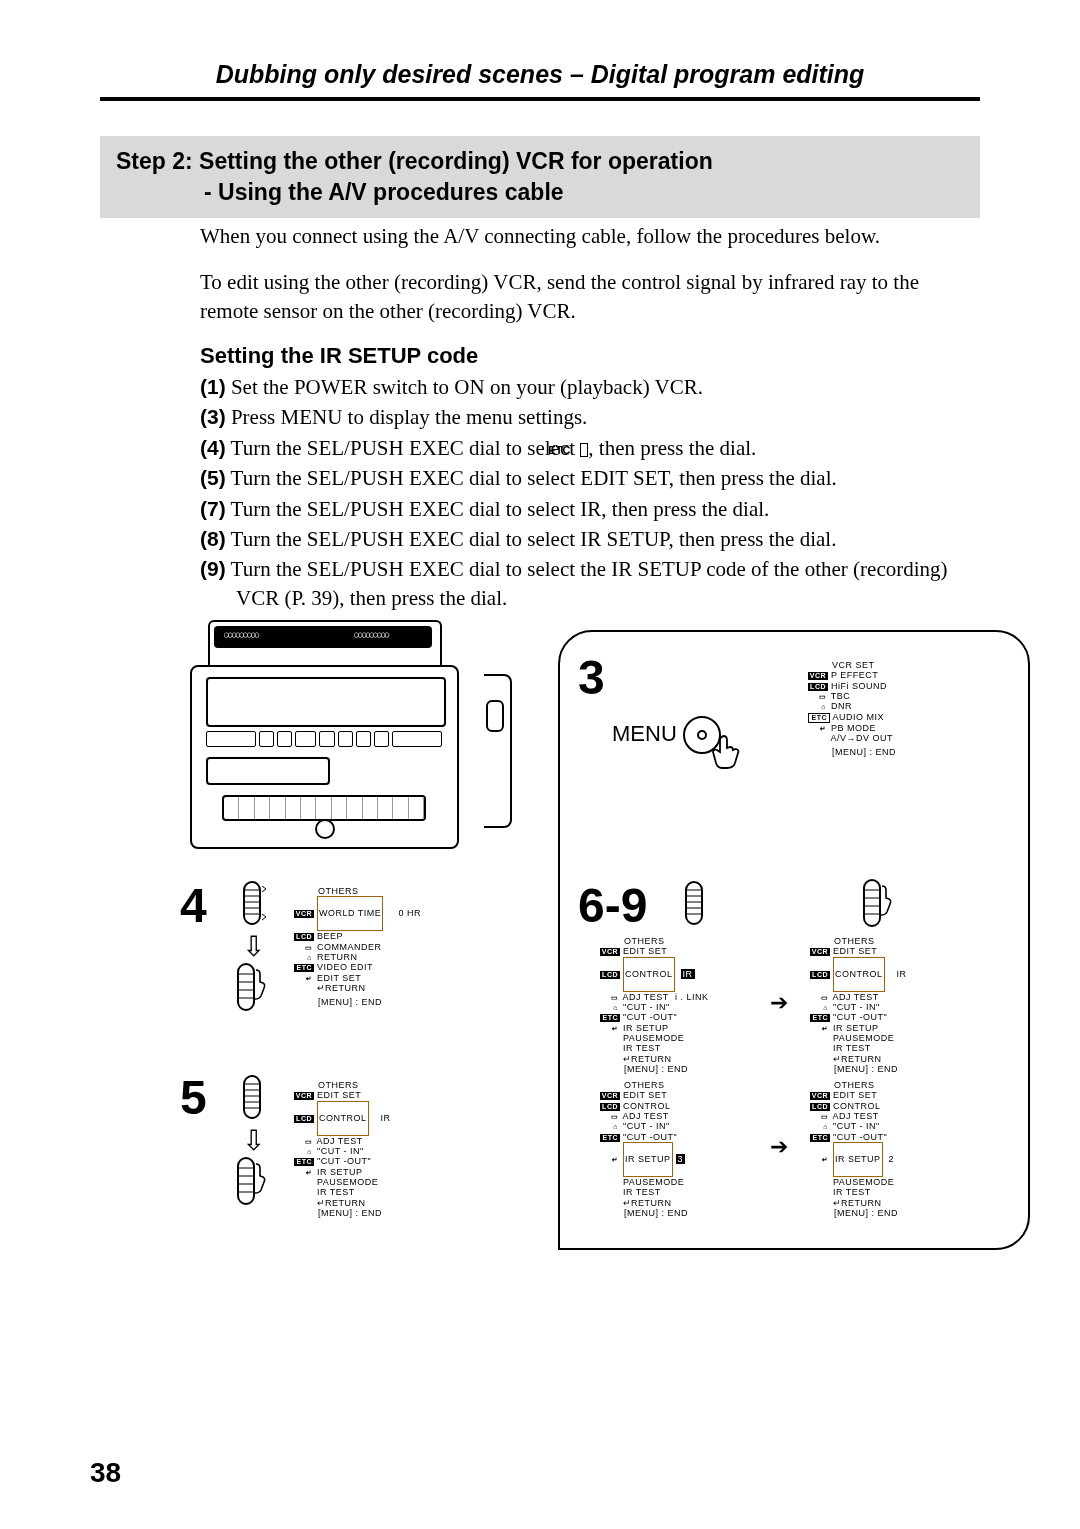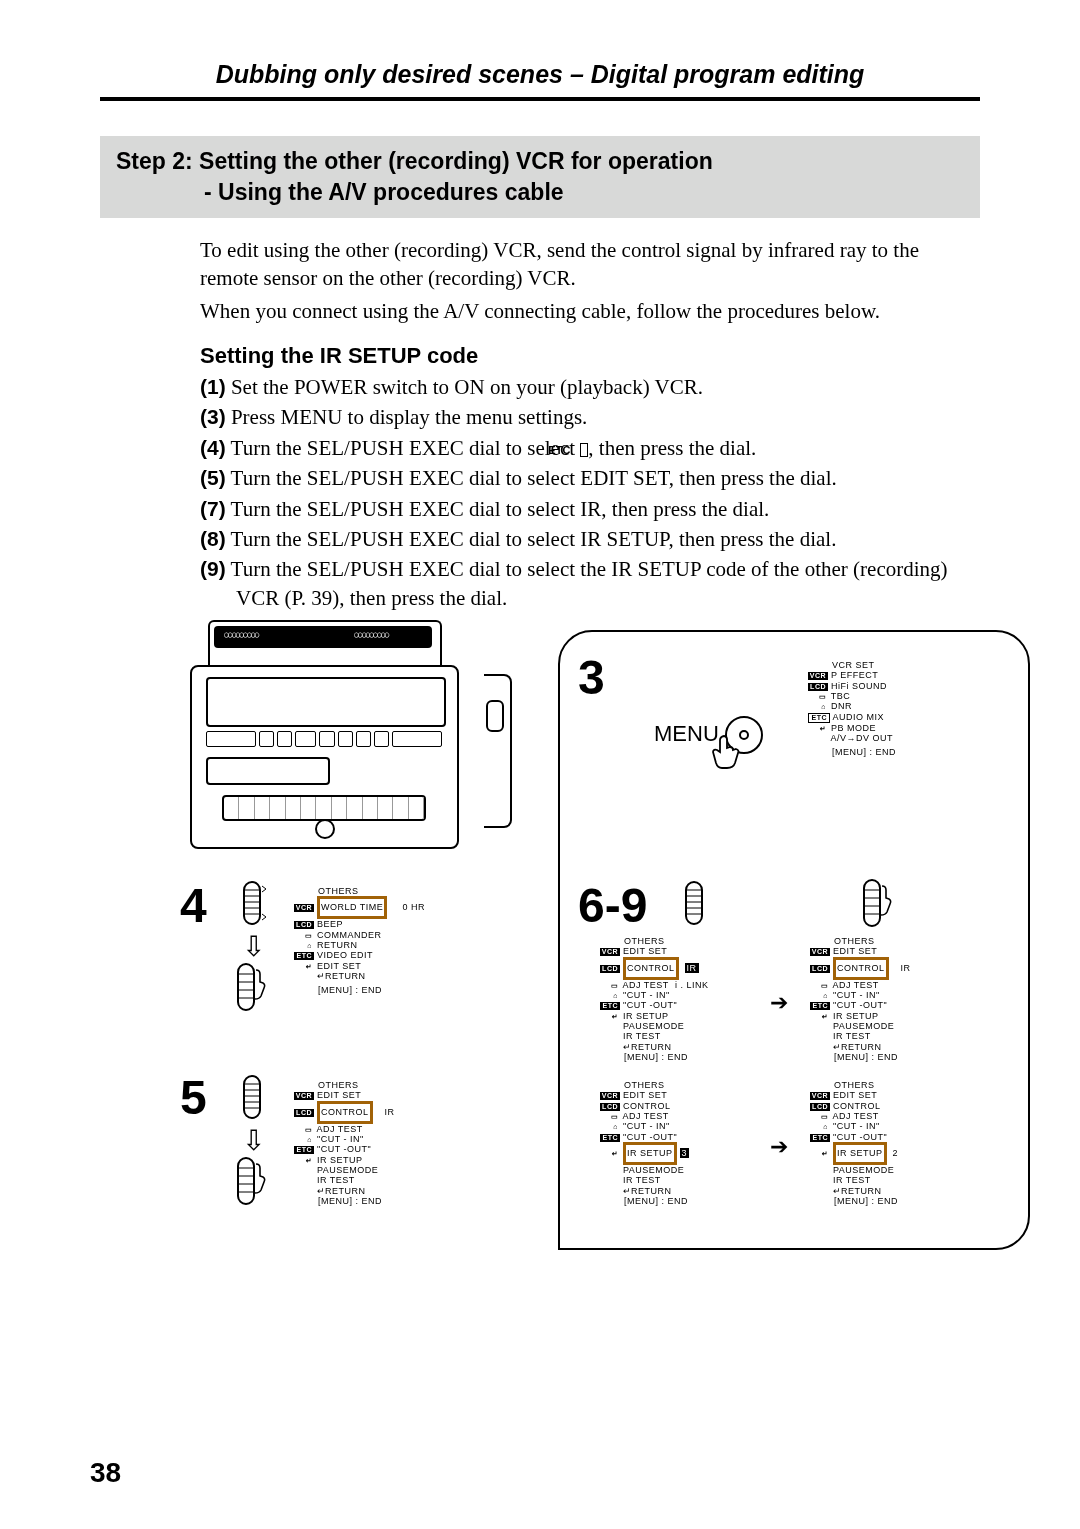--- a/index.html
+++ b/index.html
@@ -35,43 +35,43 @@
 .vcr .speaker span { flex:1; border-right:1px solid #999; }
 
 .menu-label { position:absolute; font-family:Arial,sans-serif; font-size:22px; }
 .dial { display:inline-block; width:34px; height:34px; border:2.5px solid #000; border-radius:50%; text-align:center; vertical-align:middle; position:relative; }
 .dial:after { content:""; position:absolute; left:50%; top:50%; width:6px; height:6px; border:2px solid #000; border-radius:50%; transform:translate(-50%,-50%);}
 .hand { position:absolute; width:30px; height:36px; }
 .hand svg { width:100%; height:100%; }
 
 .osd { position:absolute; font-family:Arial,sans-serif; font-size:9px; line-height:1.15; letter-spacing:0.5px; }
 .osd .row { white-space:pre; }
-.osd .sel { border:3px solid #a16207; padding:4px 1px; display:inline-block; line-height:1; }
+.osd .sel { border:1px solid #a16207; padding:12px 1px; display:inline-block; line-height:1; }
 .osd .icons { display:inline-block; width:18px; font-size:7px; font-weight:bold; text-align:right; padding-right:2px; }
 .osd .foot { margin-top:4px; }
 .icon-scroll { position:absolute; width:28px; height:46px; }
 .icon-scroll svg { width:100%; height:100%; }
 .icon-push { position:absolute; width:32px; height:50px; }
 .icon-push svg { width:100%; height:100%; }
 .arrow-down { position:absolute; font-size:28px; }
 .arrow-right { position:absolute; font-size:22px; }
 .page-num { position:absolute; left:90px; bottom:40px; font-family:Arial,sans-serif; font-weight:bold; font-size:28px; }
 </style>
 </head>
 <body>
 
 <div class="page">
   <div class="header-title">Dubbing only desired scenes – Digital program editing</div>
   <hr class="header-rule">
   <div class="step-box">
     <div class="step-title">Step 2: Setting the other (recording) VCR for operation</div>
     <div class="step-title" style="padding-left:88px">- Using the A/V procedures cable</div>
   </div>
+  <div class="body-text" style="margin-top:-14px">When you connect using the A/V connecting cable, follow the procedures below.</div>
   <div class="body-text">To edit using the other (recording) VCR, send the control signal by infrared ray to the remote sensor on the other (recording) VCR.</div>
-  <div class="body-text" style="margin-top:-14px">When you connect using the A/V connecting cable, follow the procedures below.</div>
   <div class="sub-head">Setting the IR SETUP code</div>
   <ol class="steps">
     <li><span class="num">(1)</span> <span>Set the POWER switch to ON on your (playback) VCR.</span></li>
     <li><span class="num">(3)</span> <span>Press MENU to display the menu settings.</span></li>
     <li><span class="num">(4)</span> <span>Turn the SEL/PUSH EXEC dial to select </span><span class="etc-box">ETC</span><span>, then press the dial.</span></li>
     <li><span class="num">(5)</span> <span>Turn the SEL/PUSH EXEC dial to select EDIT SET, then press the dial.</span></li>
     <li><span class="num">(7)</span> <span>Turn the SEL/PUSH EXEC dial to select IR, then press the dial.</span></li>
     <li><span class="num">(8)</span> <span>Turn the SEL/PUSH EXEC dial to select IR SETUP, then press the dial.</span></li>
     <li><span class="num">(9)</span> <span>Turn the SEL/PUSH EXEC dial to select the IR SETUP code of the other (recording) VCR (P. 39), then press the dial.</span></li>
   </ol>
@@ -113,21 +113,21 @@
             <span></span>
             <span></span>
           </div>
         <div class="dot-bottom"></div>
       </div>
       <div class="side"></div>
       <div class="jog"></div>
     </div>
 
     <div class="big-num" style="left:428px; top:20px">3</div>
-    <div class="menu-label" style="left:504px; top:86px">
+    <div class="menu-label" style="left:462px; top:86px">
       <span>MENU</span>
       <span class="dial"></span>
     </div>
     <div class="hand" style="left:562px; top:104px">
       <svg viewBox="0 0 30 36">
           <path d="M12 2c2 .2 3 2 3 4v8l3-1c2 0 3 1 3 3l3-1c2 .5 3 2 2 4l-3 10c-1 3-3 5-8 5H10c-3 0-5-2-6-5L1 18c0-2 2-3 4-2l3 2V6c0-2 2-4 4-4z" fill="#fff" stroke="#000" stroke-width="1.8"></path>
         </svg>
     </div>
     <div class="osd" style="left:658px; top:30px">
       <div class="row" style="margin-left:24px"><span>VCR SET</span></div>

